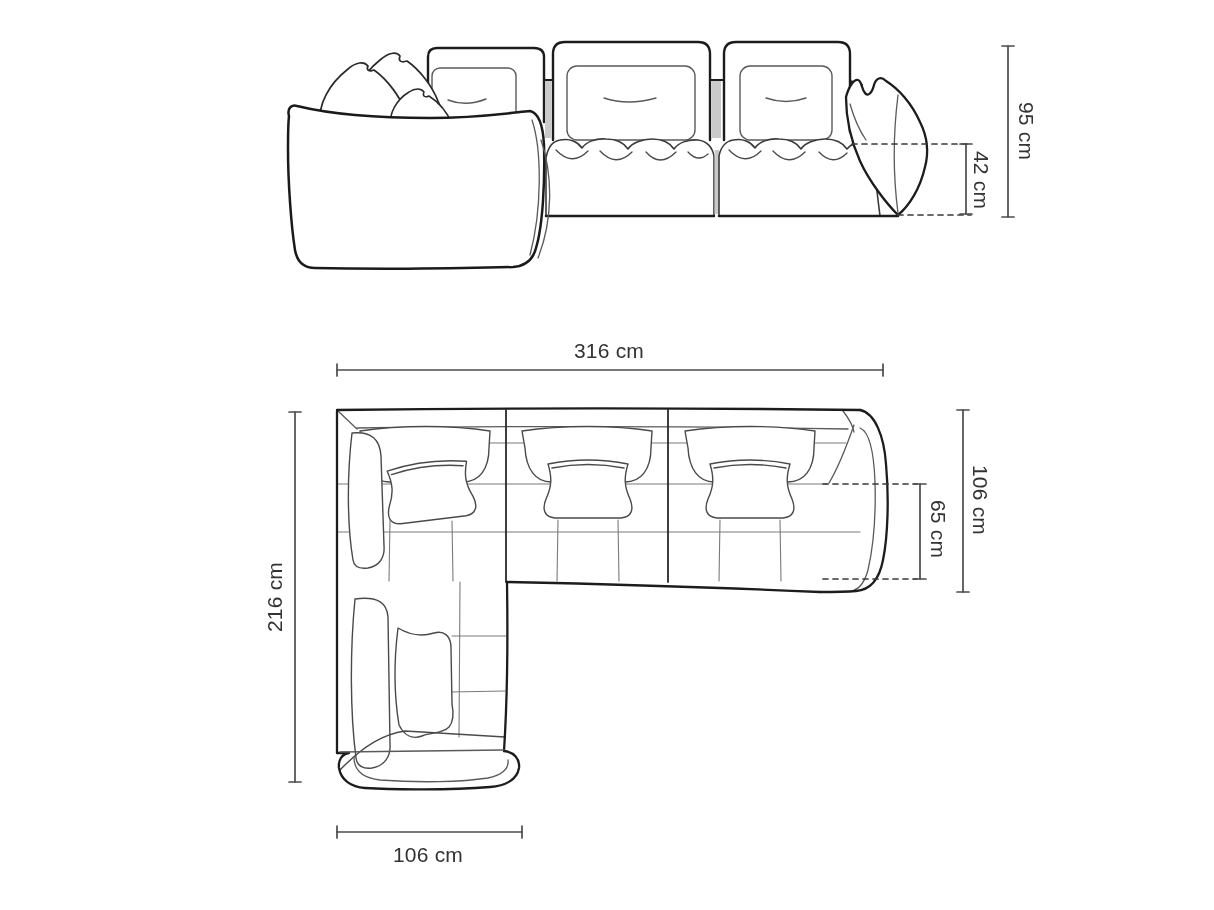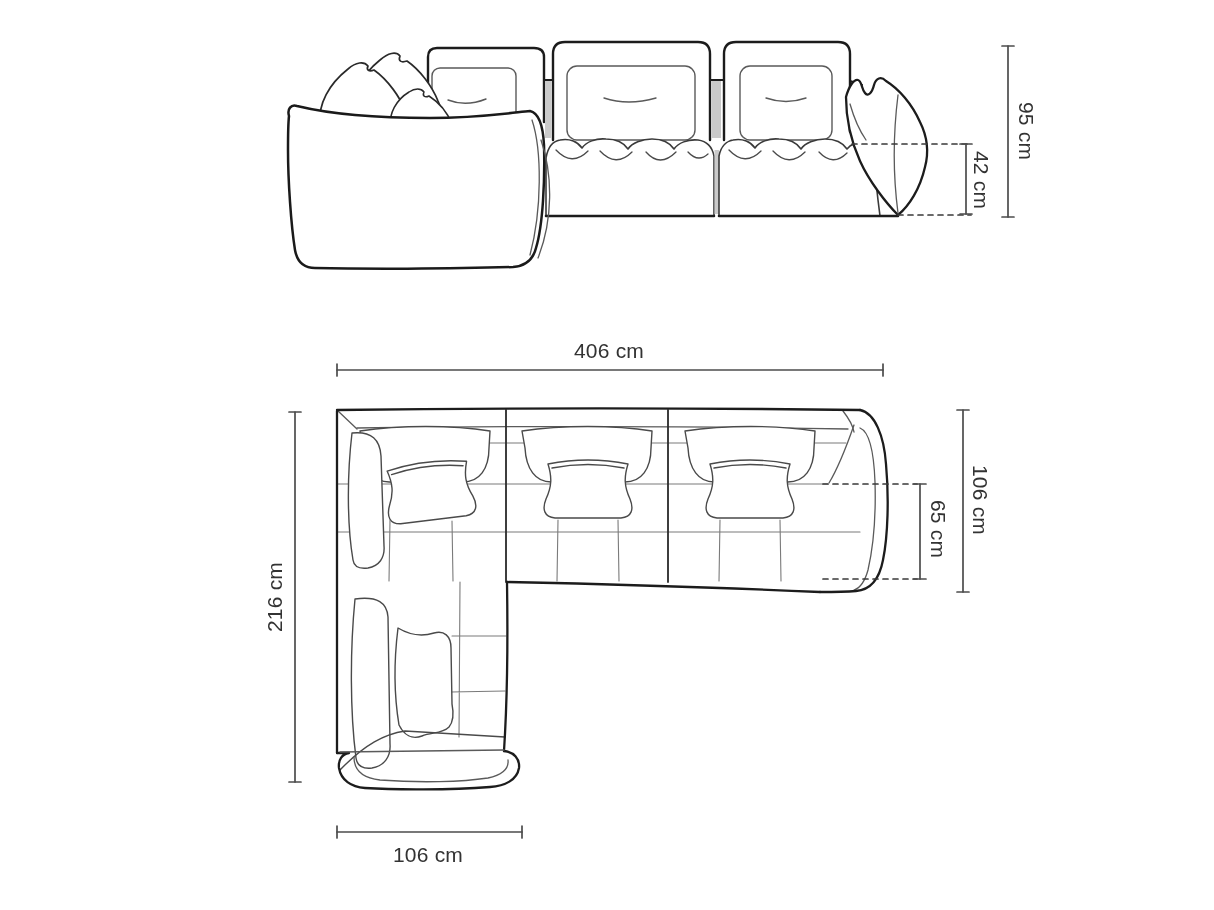--- a/index.html
+++ b/index.html
@@ -160,17 +160,17 @@
     </g>
     <g stroke="#4c4c4c" stroke-width="1.7">
       <path d="M 337,832 L 522,832"></path>
       <path d="M 337,826 L 337,838 M 522,826 L 522,838"></path>
     </g>
   </g>
 </svg>
 
 <div class="dim-label rot90" style="left:1026px;top:131px;">95 cm</div>
 <div class="dim-label rot90" style="left:981px;top:180px;">42 cm</div>
-<div class="dim-label rot0" style="left:609px;top:351px;">406 cm</div>
+<div class="dim-label rot0" style="left:609px;top:351px;">316 cm</div>
 <div class="dim-label rot-90" style="left:275px;top:597px;">216 cm</div>
 <div class="dim-label rot90" style="left:980px;top:500px;">106 cm</div>
 <div class="dim-label rot90" style="left:938px;top:529px;">65 cm</div>
 <div class="dim-label rot0" style="left:428px;top:855px;">106 cm</div>
 
 </body></html>

